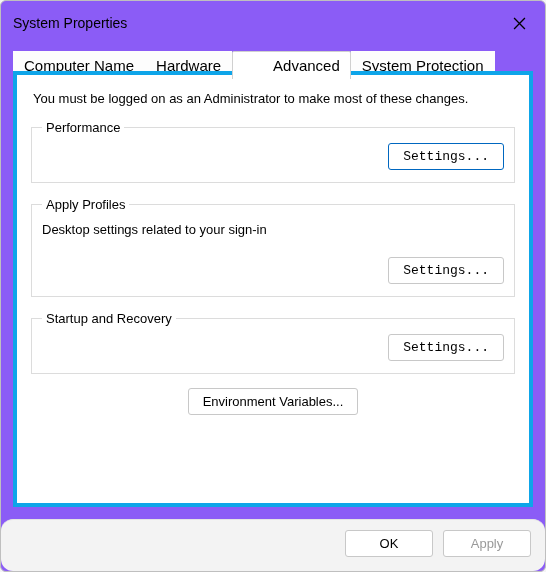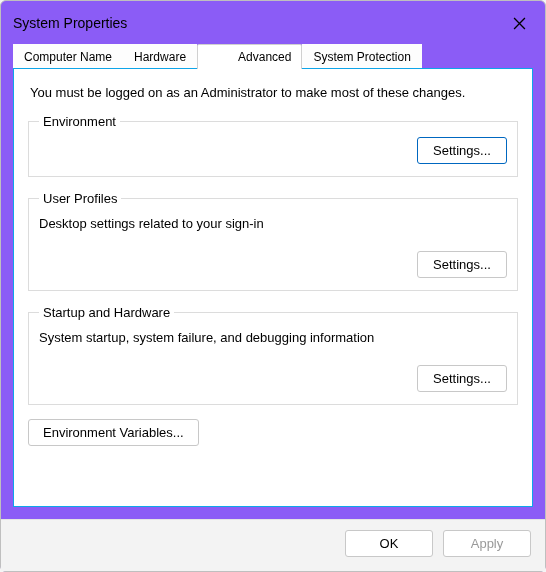--- a/index.html
+++ b/index.html
@@ -44,36 +44,36 @@
     display: flex;
     padding: 0 12px;
     gap: 0px;
     align-items: flex-end;
   }
   .tab {
     padding: 5px 10px;
     border: 1px solid transparent;
     border-bottom: none;
     cursor: pointer;
-    font-size: 12px;
+    font-size: 15px;
     position: relative;
-    top: 1px;
+    top: 8px;
     background: #fdfdfd;
   }
   .tab.active {
     border-color: #d0d0d0;
     background: #ffffff;
     border-top-left-radius: 2px;
     border-top-right-radius: 2px;
     z-index: 2;
     padding-left: 40px;
   }
   .panel {
     margin: 0 12px 12px 12px;
-    border: 1px solid #0ea5e9;
+    border: 4px solid #0ea5e9;
     background: #ffffff;
     flex: 1;
     padding: 14px 14px 14px 14px;
     position: relative;
   }
   .info-text {
     margin: 2px 2px 14px 2px;
     font-size: 13px;
   }
   fieldset.group {
@@ -86,53 +86,55 @@
     font-size: 13px;
     padding: 0 4px;
   }
   .group-desc {
     font-size: 13px;
     margin: 2px 0 20px 0;
   }
   .btn-row {
     display: flex;
     justify-content: flex-end;
+    font-family: Liberation Mono, monospace;
   }
   button.win-btn {
     min-width: 90px;
     padding: 5px 14px;
     font-family: inherit;
     font-size: 13px;
     background: #ffffff;
     border: 1px solid #c8c8c8;
     border-radius: 3px;
     cursor: pointer;
   }
   button.win-btn.primary {
     border: 1.5px solid #0067c0;
   }
   button.win-btn:disabled {
     color: #9a9a9a;
     cursor: default;
   }
   .env-row {
     display: flex;
-    justify-content: flex-start;
+    justify-content: center;
     margin-top: 6px;
   }
   .env-row button {
     min-width: 170px;
   }
   .dialog-buttons {
     display: flex;
     justify-content: flex-end;
     gap: 10px;
     padding: 10px 14px 14px 0;
     background: #f3f3f3;
     border-top: 1px solid #e4e4e4;
+    border-radius: 12px;
   }
   .dialog-buttons button {
     min-width: 88px;
   }
 </style>
 </head>
 <body>
 
 <div class="window">
 
@@ -150,37 +152,36 @@
     <div class="tab">Hardware</div>
     <div class="tab active">Advanced</div>
     <div class="tab">System Protection</div>
   </div>
 
   <div class="panel">
 
     <div class="info-text">You must be logged on as an Administrator to make most of these changes.</div>
 
     <fieldset class="group">
-      <legend>Environment</legend>
+      <legend>Performance</legend>
       <div class="btn-row">
         <button class="win-btn primary">Settings...</button>
       </div>
     </fieldset>
 
     <fieldset class="group">
-      <legend>User Profiles</legend>
+      <legend>Apply Profiles</legend>
       <div class="group-desc">Desktop settings related to your sign-in</div>
       <div class="btn-row">
         <button class="win-btn">Settings...</button>
       </div>
     </fieldset>
 
     <fieldset class="group">
-      <legend>Startup and Hardware</legend>
-      <div class="group-desc">System startup, system failure, and debugging information</div>
+      <legend>Startup and Recovery</legend>
       <div class="btn-row">
         <button class="win-btn">Settings...</button>
       </div>
     </fieldset>
 
     <div class="env-row">
       <button class="win-btn">Environment Variables...</button>
     </div>
 
   </div>

